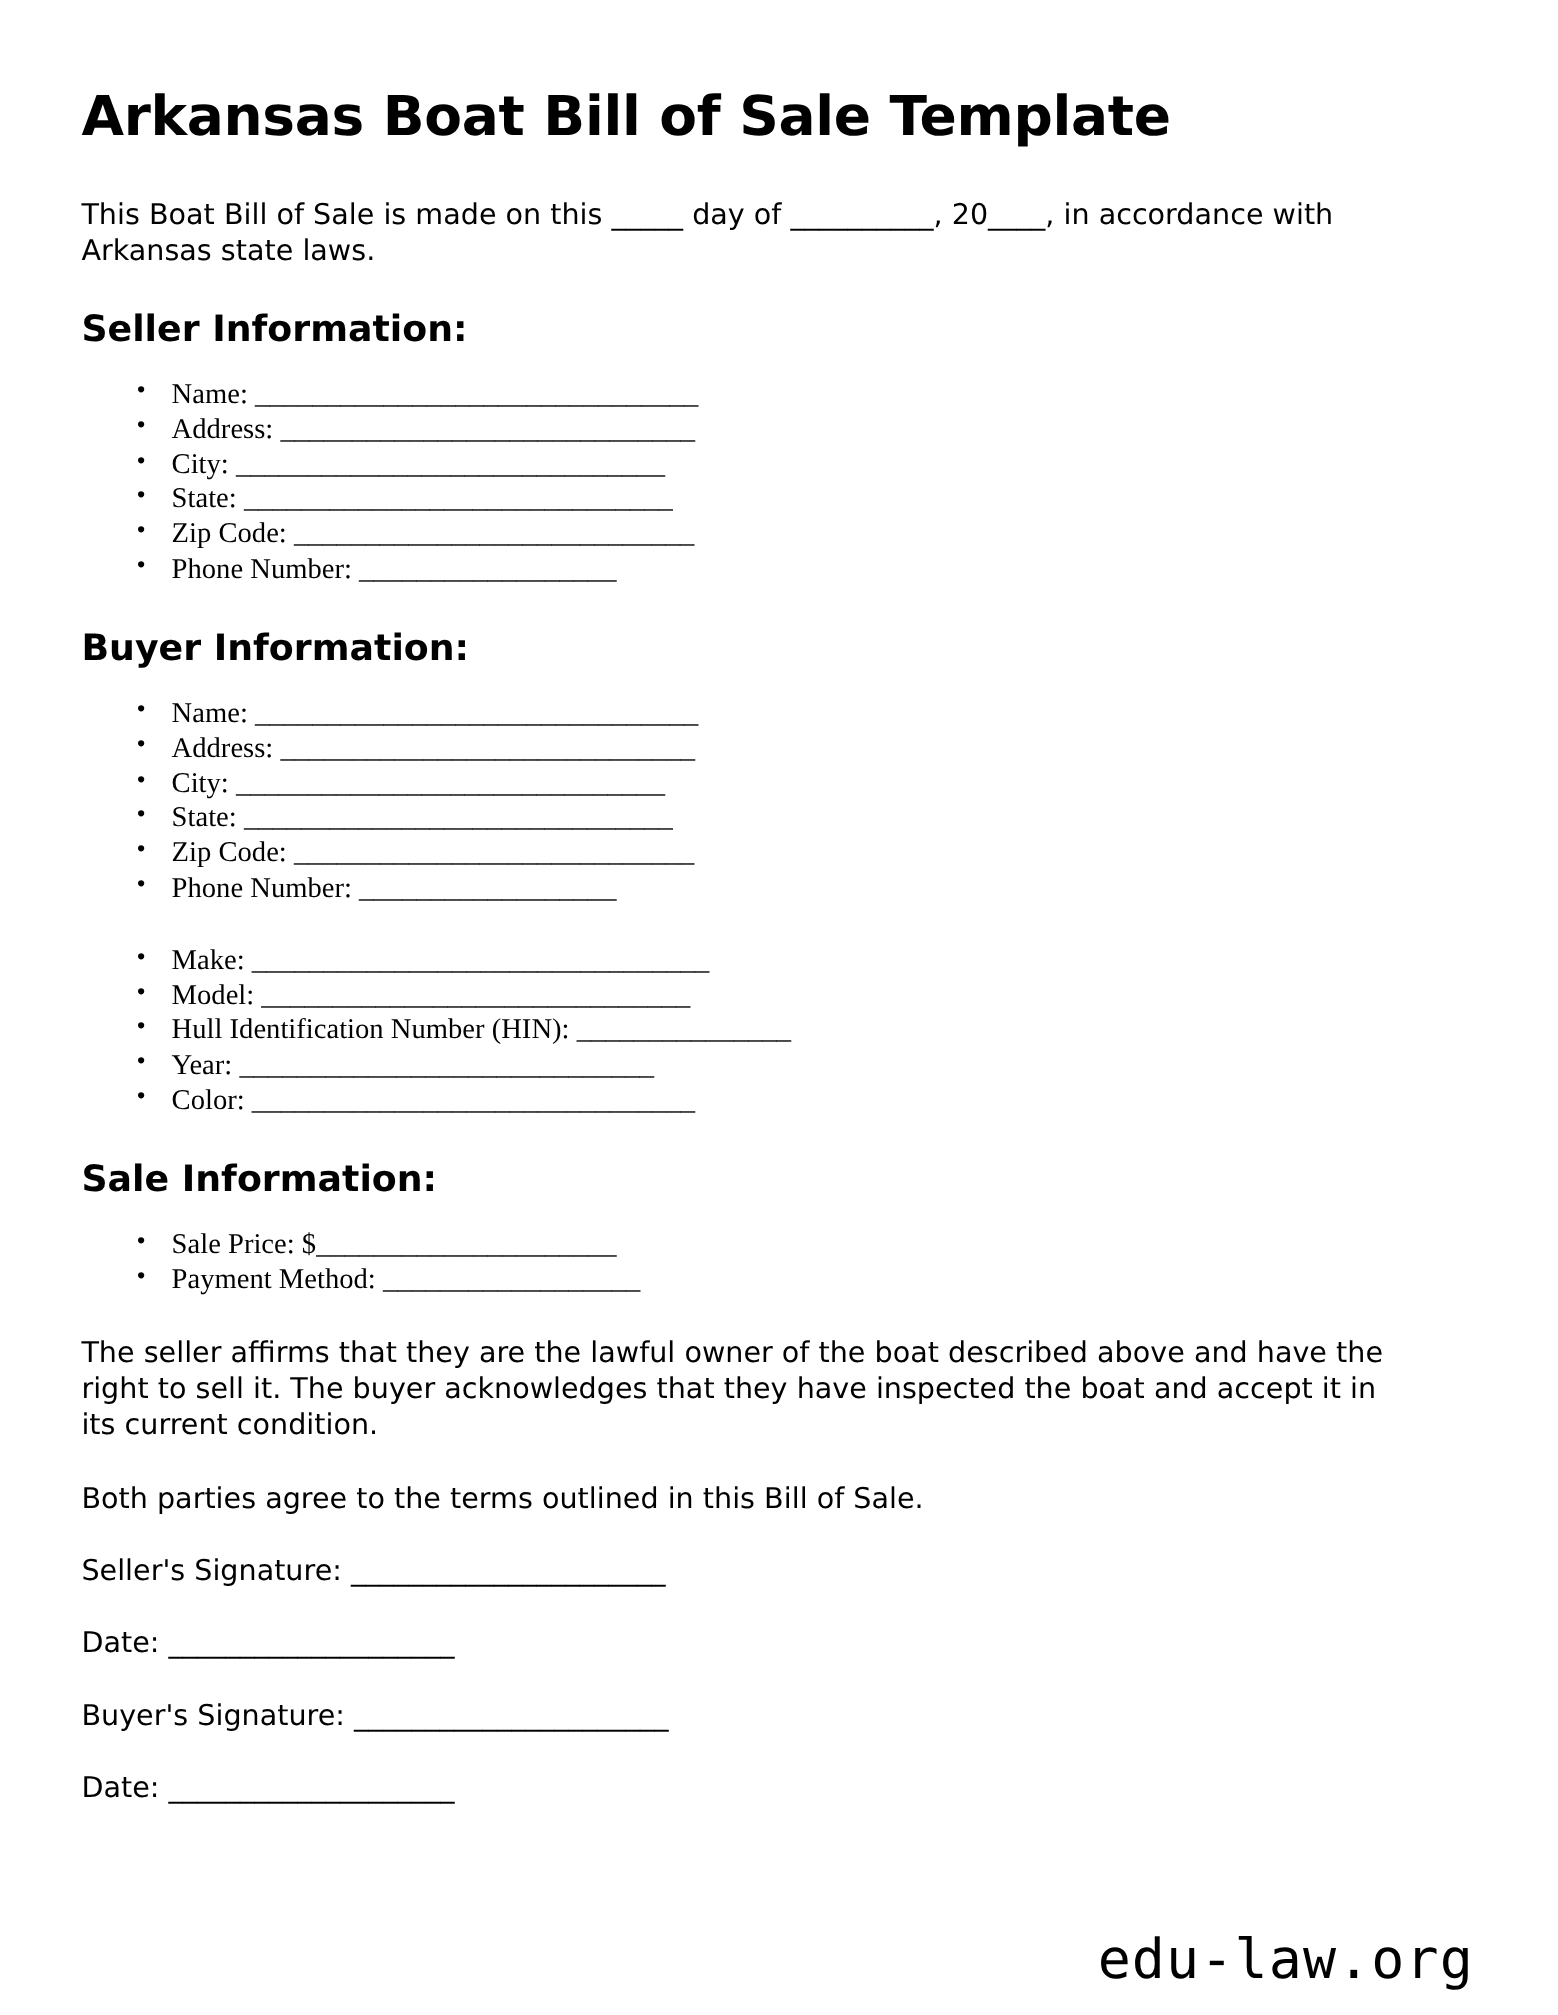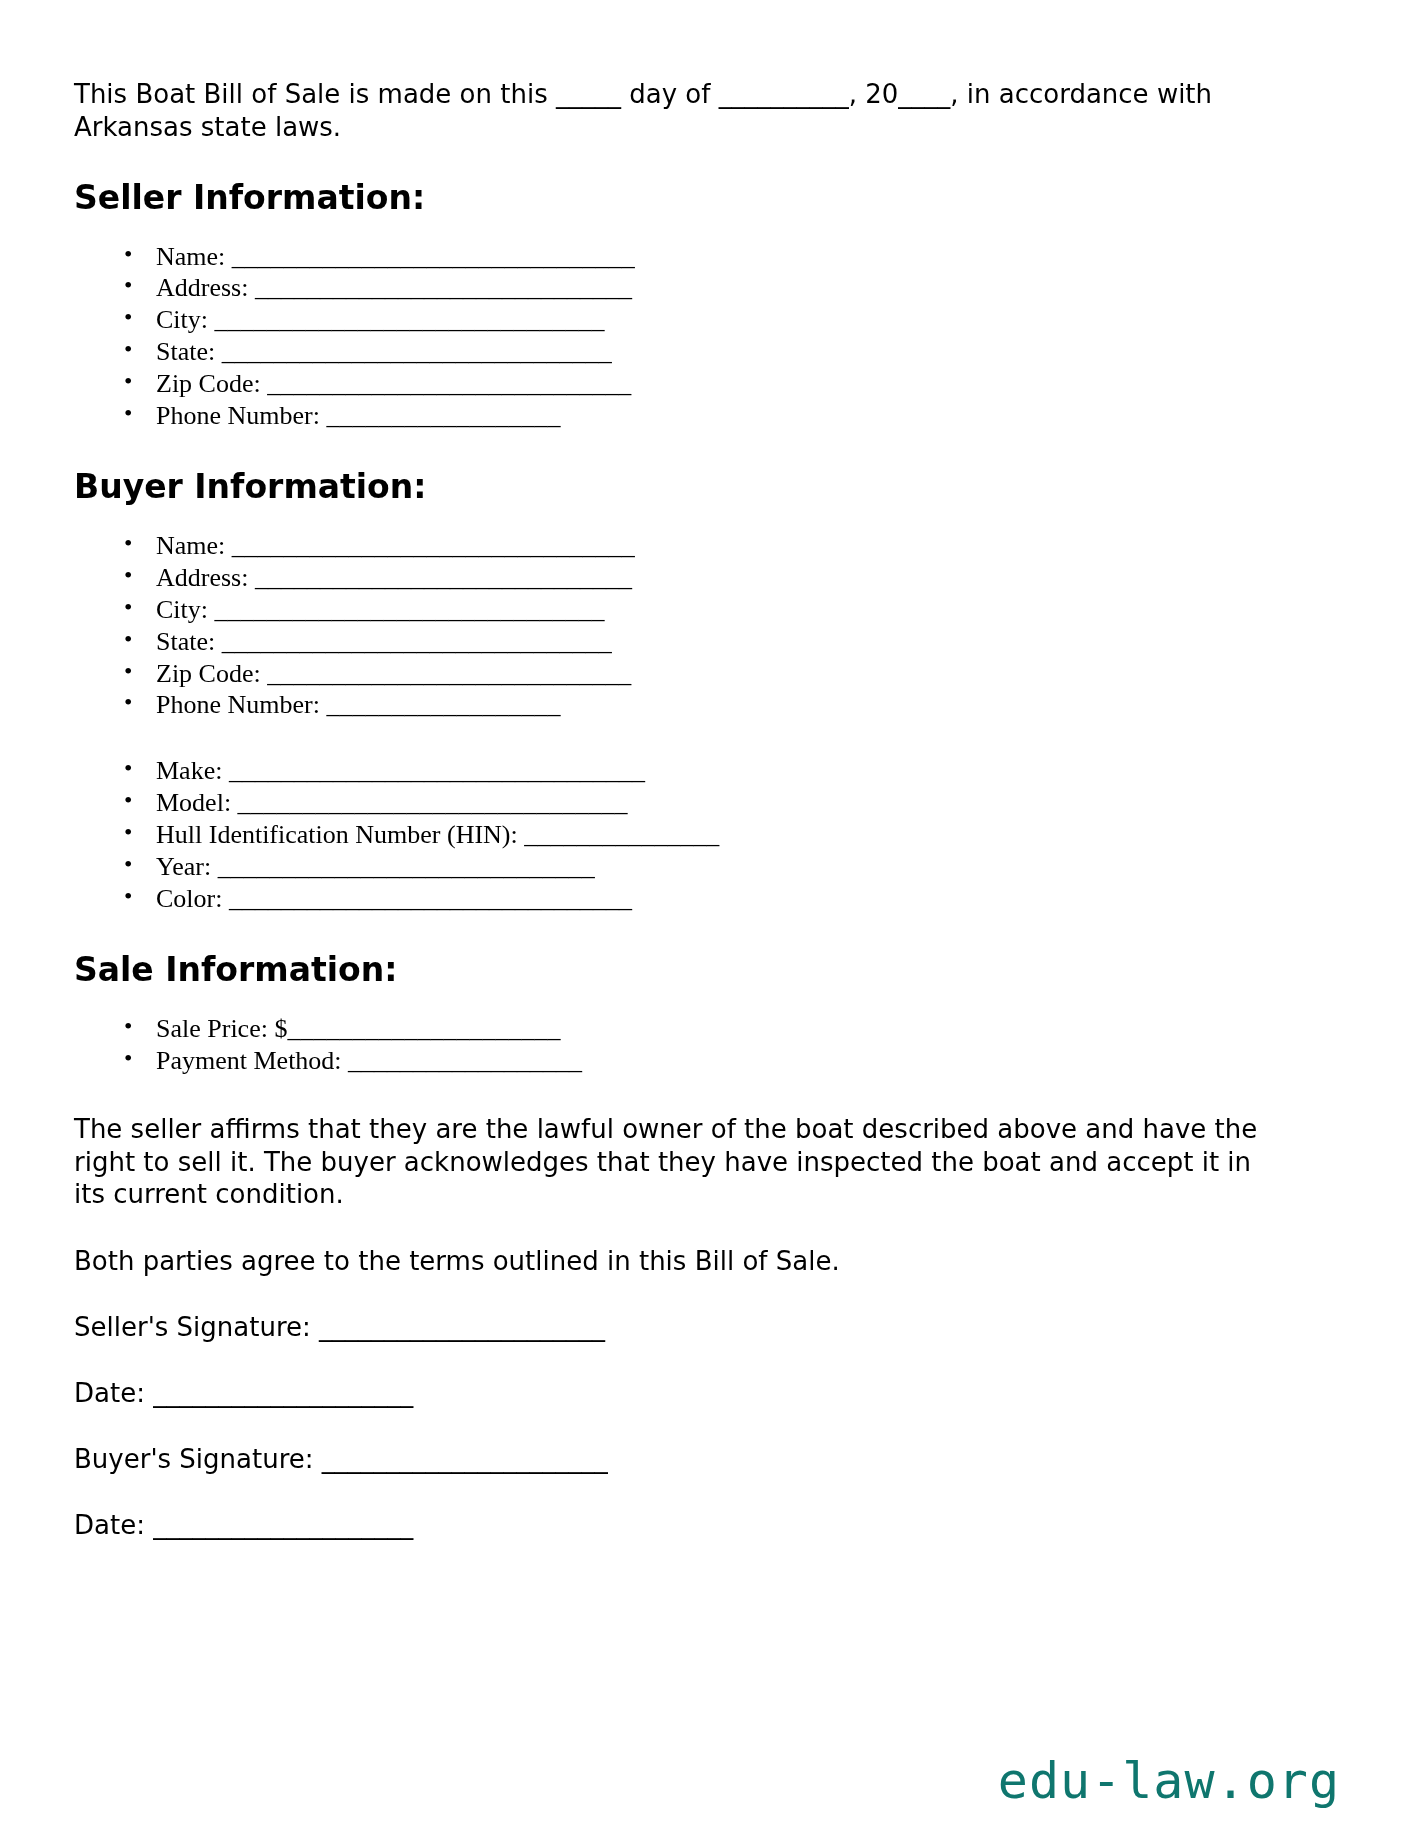--- a/index.html
+++ b/index.html
@@ -73,29 +73,30 @@
   .sig-line.last {
     margin-bottom: 0;
   }
   .watermark {
     position: absolute;
     right: 76px;
     bottom: 26px;
     font-family: "DejaVu Sans Mono", "Liberation Mono", monospace;
     font-size: 50px;
     letter-spacing: 1px;
-    color: #0f766e;
+    color: #000000;
     line-height: 1;
   }
 </style>
 </head>
 <body>
 
 <div class="page">
 
+  <h1 class="doc-title">Arkansas Boat Bill of Sale Template</h1>
 
   <p class="para">This Boat Bill of Sale is made on this _____ day of __________, 20____, in accordance with Arkansas state laws.</p>
 
   <h2 class="section-heading">Seller Information:</h2>
   <ul class="fields">
     <li>Name: _______________________________</li>
     <li>Address: _____________________________</li>
     <li>City: ______________________________</li>
     <li>State: ______________________________</li>
     <li>Zip Code: ____________________________</li>

